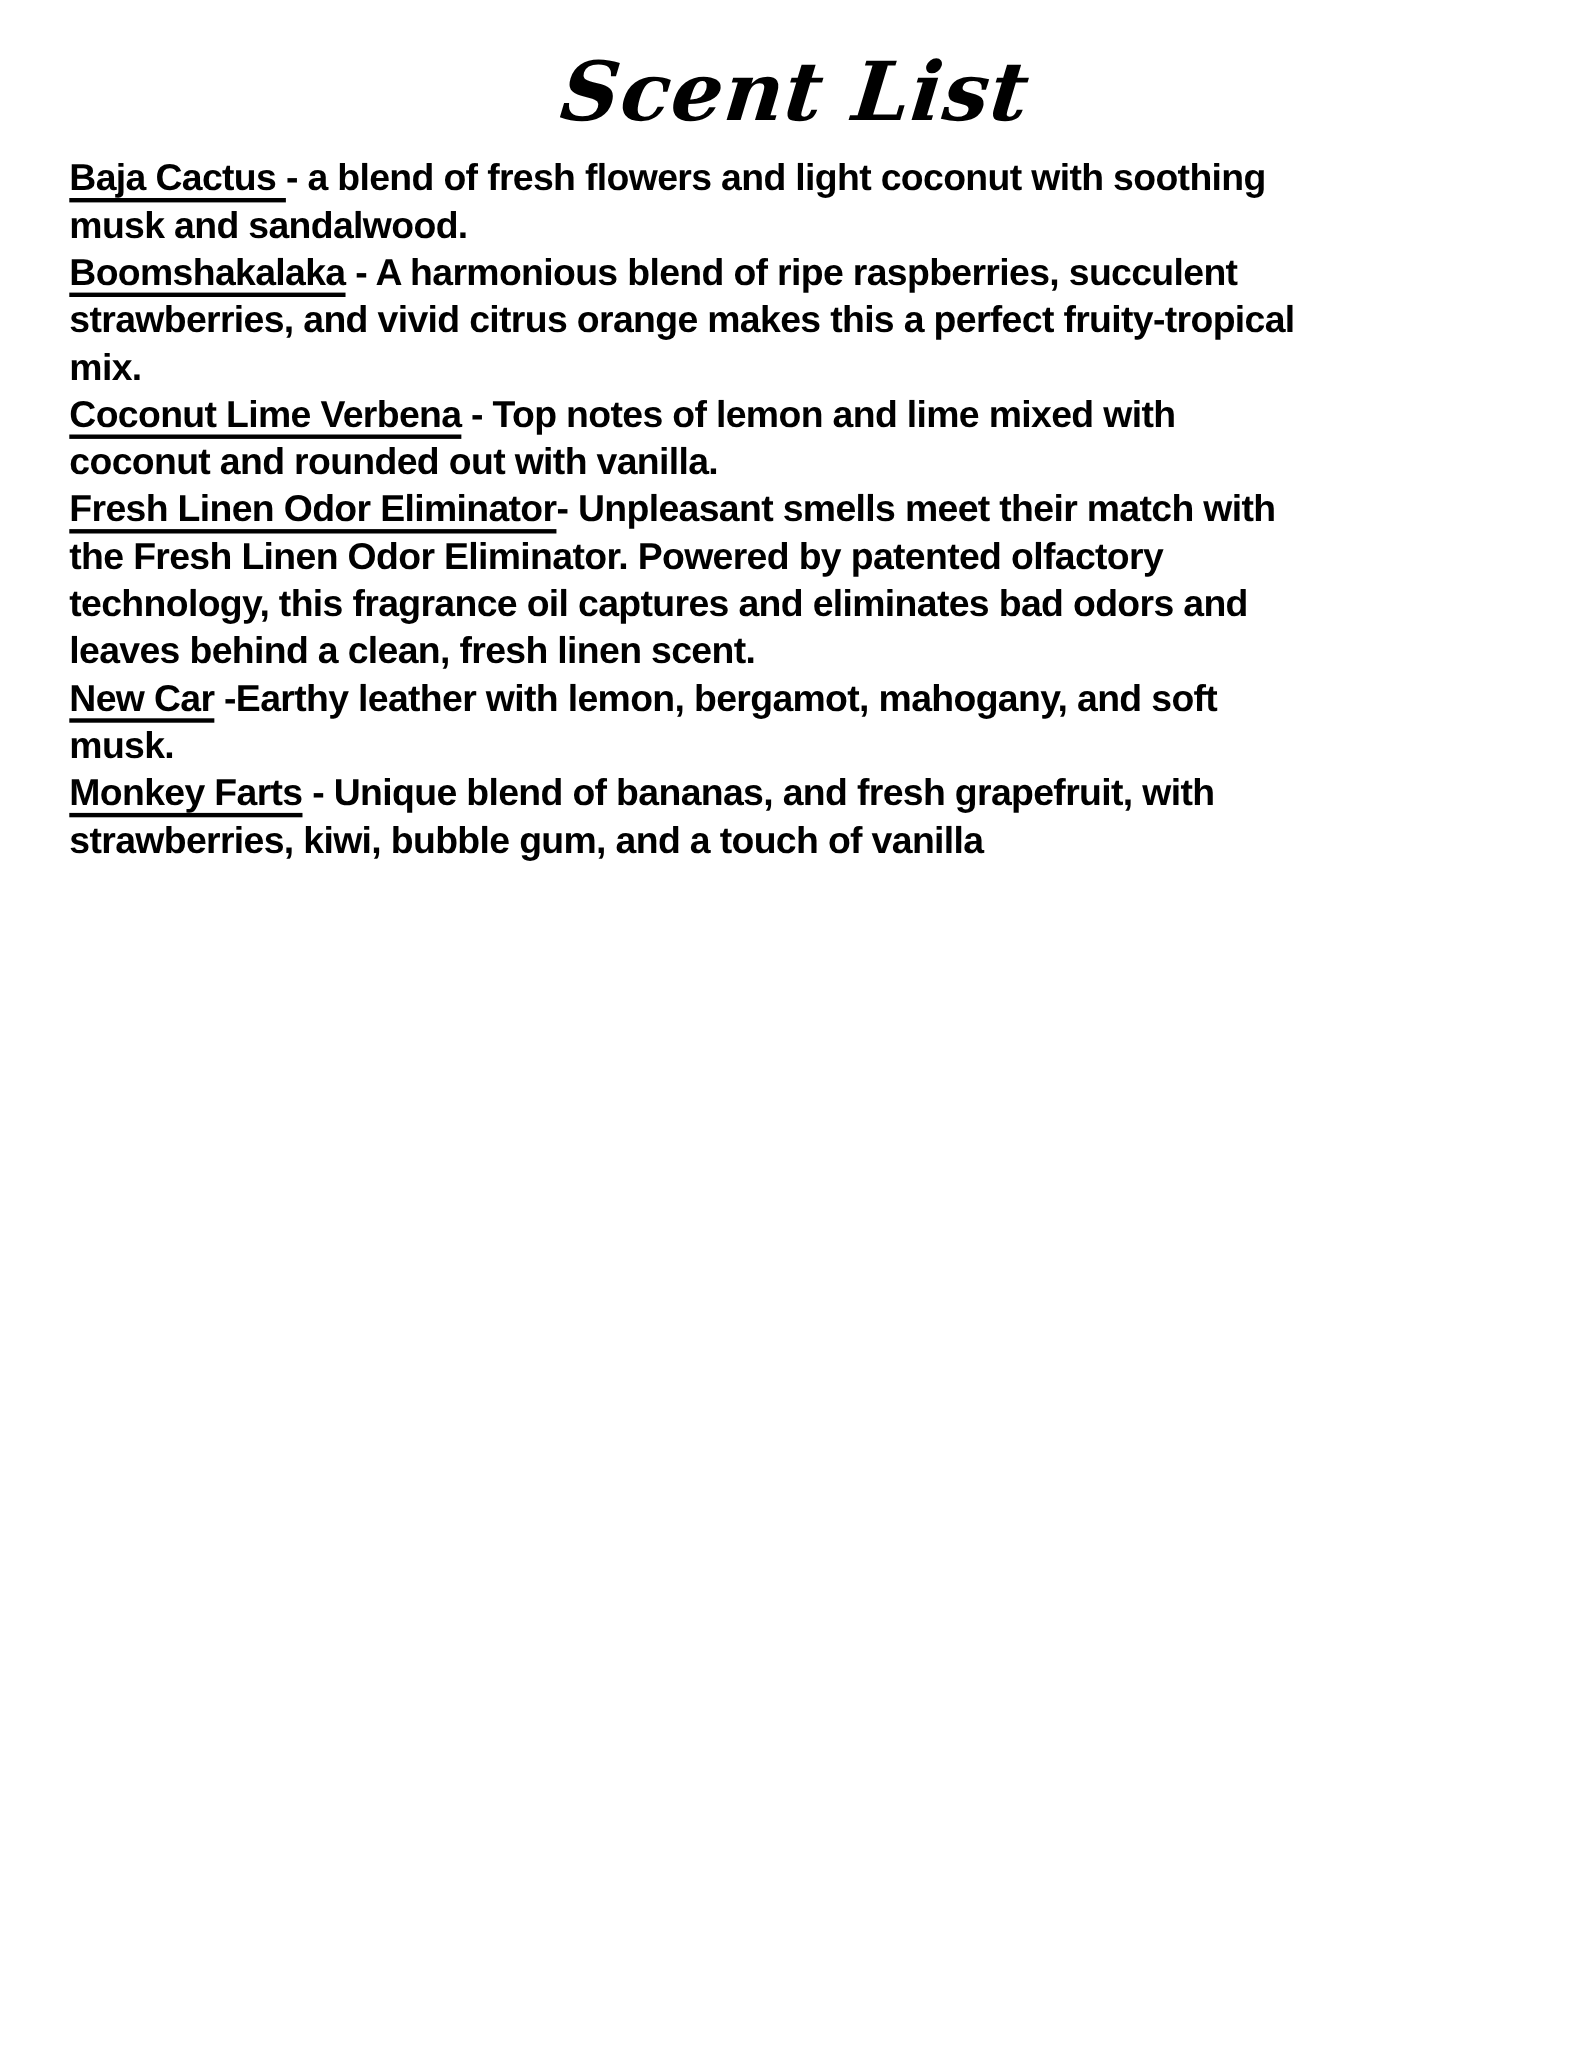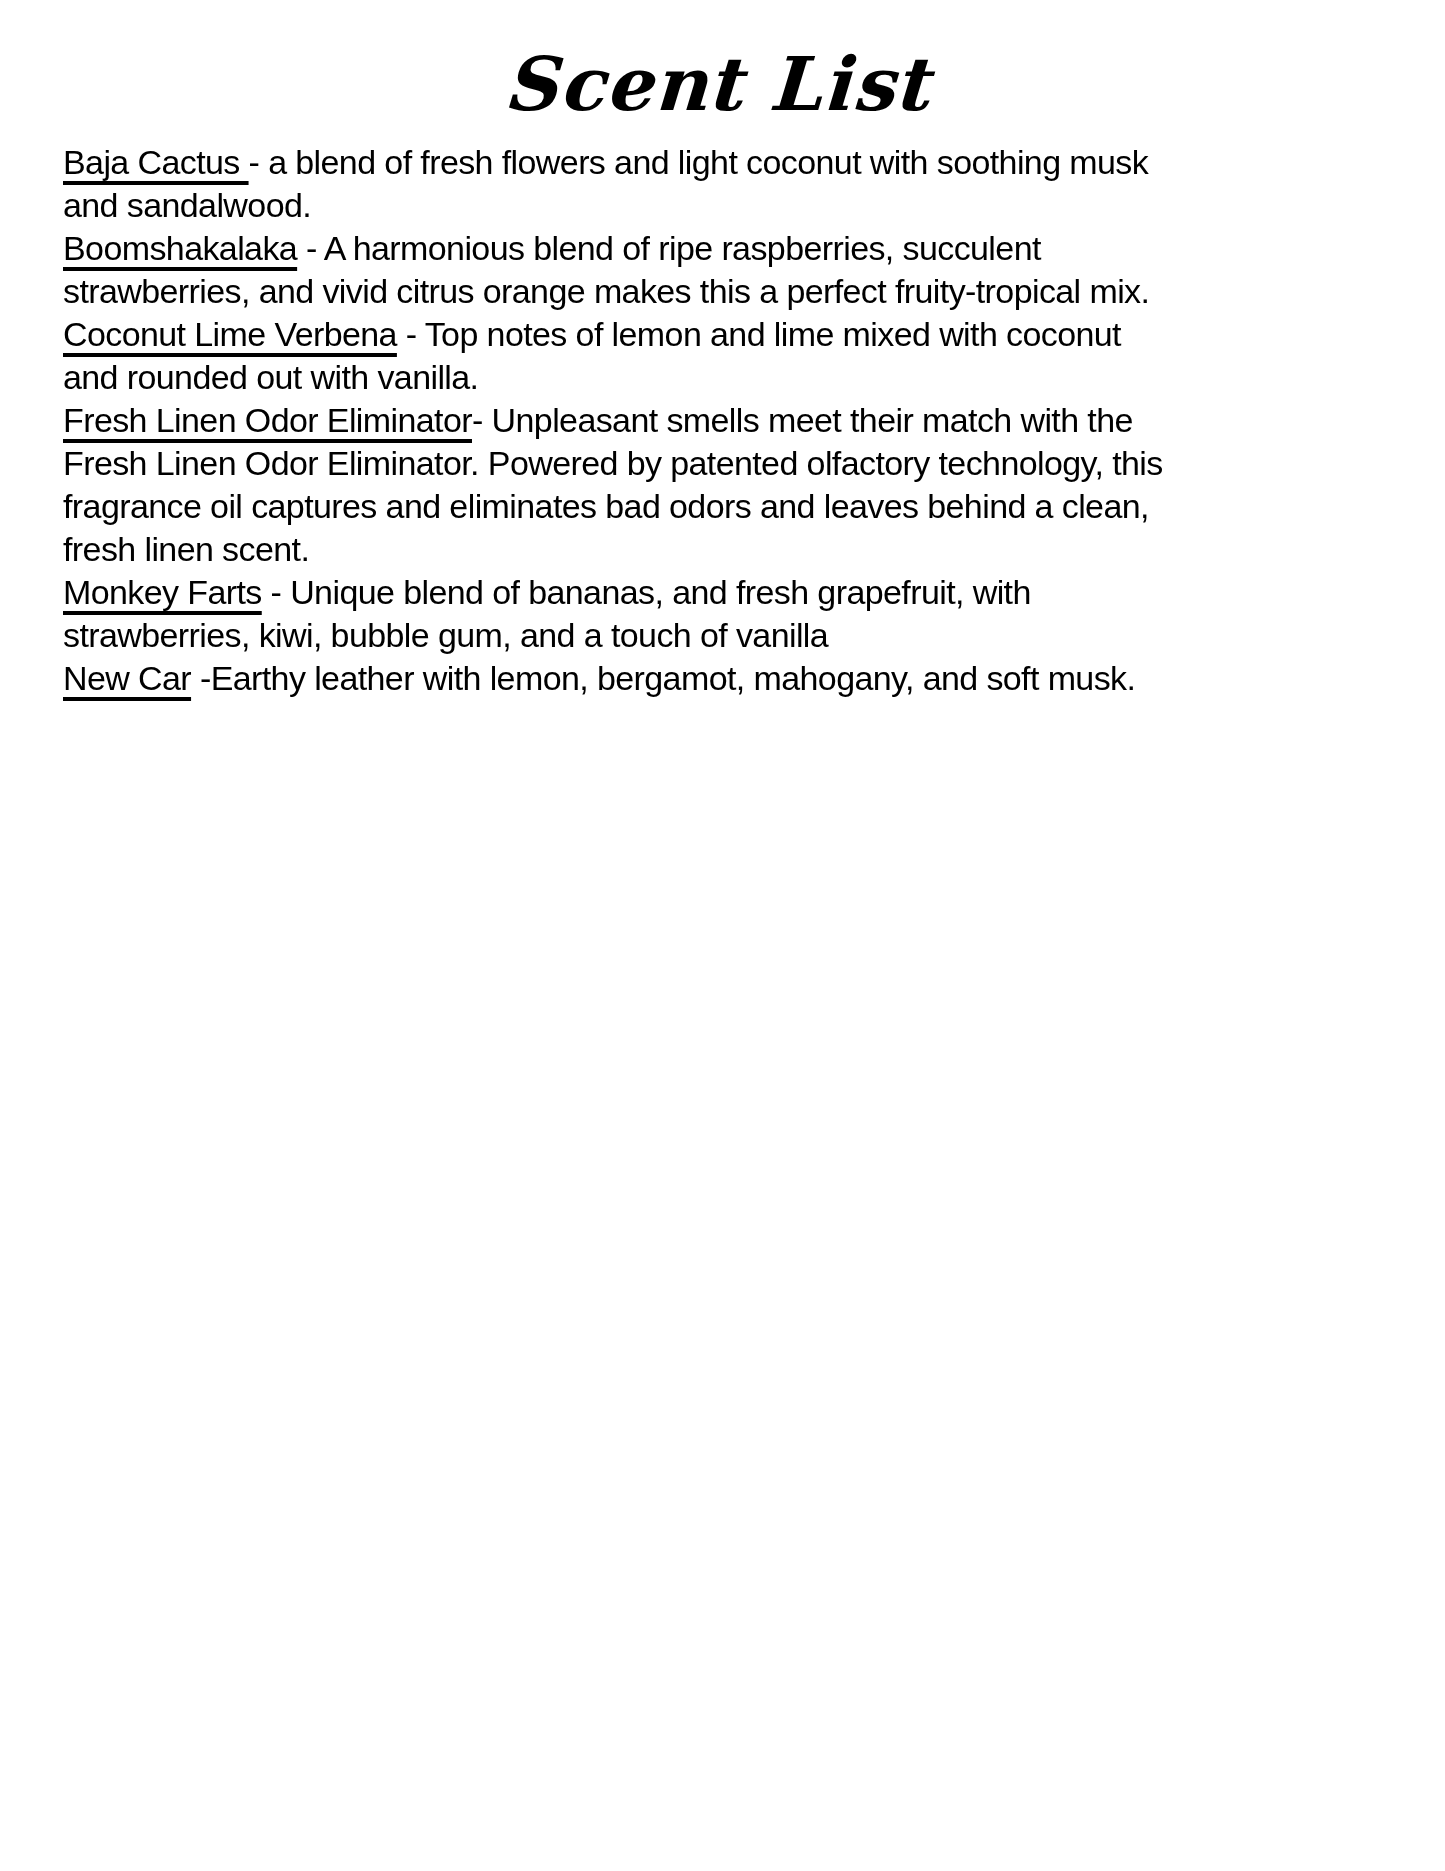--- a/index.html
+++ b/index.html
@@ -25,21 +25,21 @@
     font-weight: 700;
     font-size: 74px;
     line-height: 1.15;
     letter-spacing: 1px;
     transform: skewX(-6deg);
     margin-bottom: 14px;
   }
   .scent-list {
     width: 1115px;
     font-size: 34px;
-    font-weight: 400;
+    font-weight: 700;
     line-height: 43px;
     letter-spacing: -0.6px;
   }
   .scent-entry {
     margin: 0;
   }
   .scent-name {
     text-decoration: underline;
     text-decoration-thickness: 3.5px;
     text-underline-offset: 7px;
@@ -60,19 +60,19 @@
 
     <p class="scent-entry"><span class="scent-name">Boomshakalaka</span><span class="scent-desc"> - A harmonious blend of ripe raspberries, succulent strawberries, and vivid citrus orange makes this a perfect fruity-tropical mix.</span></p>
 
 
     <p class="scent-entry"><span class="scent-name">Coconut Lime Verbena</span><span class="scent-desc"> - Top notes of lemon and lime mixed with coconut and rounded out with vanilla.</span></p>
 
 
     <p class="scent-entry"><span class="scent-name">Fresh Linen Odor Eliminator</span><span class="scent-desc">- Unpleasant smells meet their match with the Fresh Linen Odor Eliminator. Powered by patented olfactory technology, this fragrance oil captures and eliminates bad odors and leaves behind a clean, fresh linen scent.</span></p>
 
 
+    <p class="scent-entry"><span class="scent-name">New Car</span><span class="scent-desc"> -Earthy leather with lemon, bergamot, mahogany, and soft musk.</span></p>
+
     <p class="scent-entry"><span class="scent-name">Monkey Farts</span><span class="scent-desc"> - Unique blend of bananas, and fresh grapefruit, with strawberries, kiwi, bubble gum, and a touch of vanilla</span></p>
-
-    <p class="scent-entry"><span class="scent-name">New Car</span><span class="scent-desc"> -Earthy leather with lemon, bergamot, mahogany, and soft musk.</span></p>
 
 
   </div>
 </div>
 
 </body></html>

